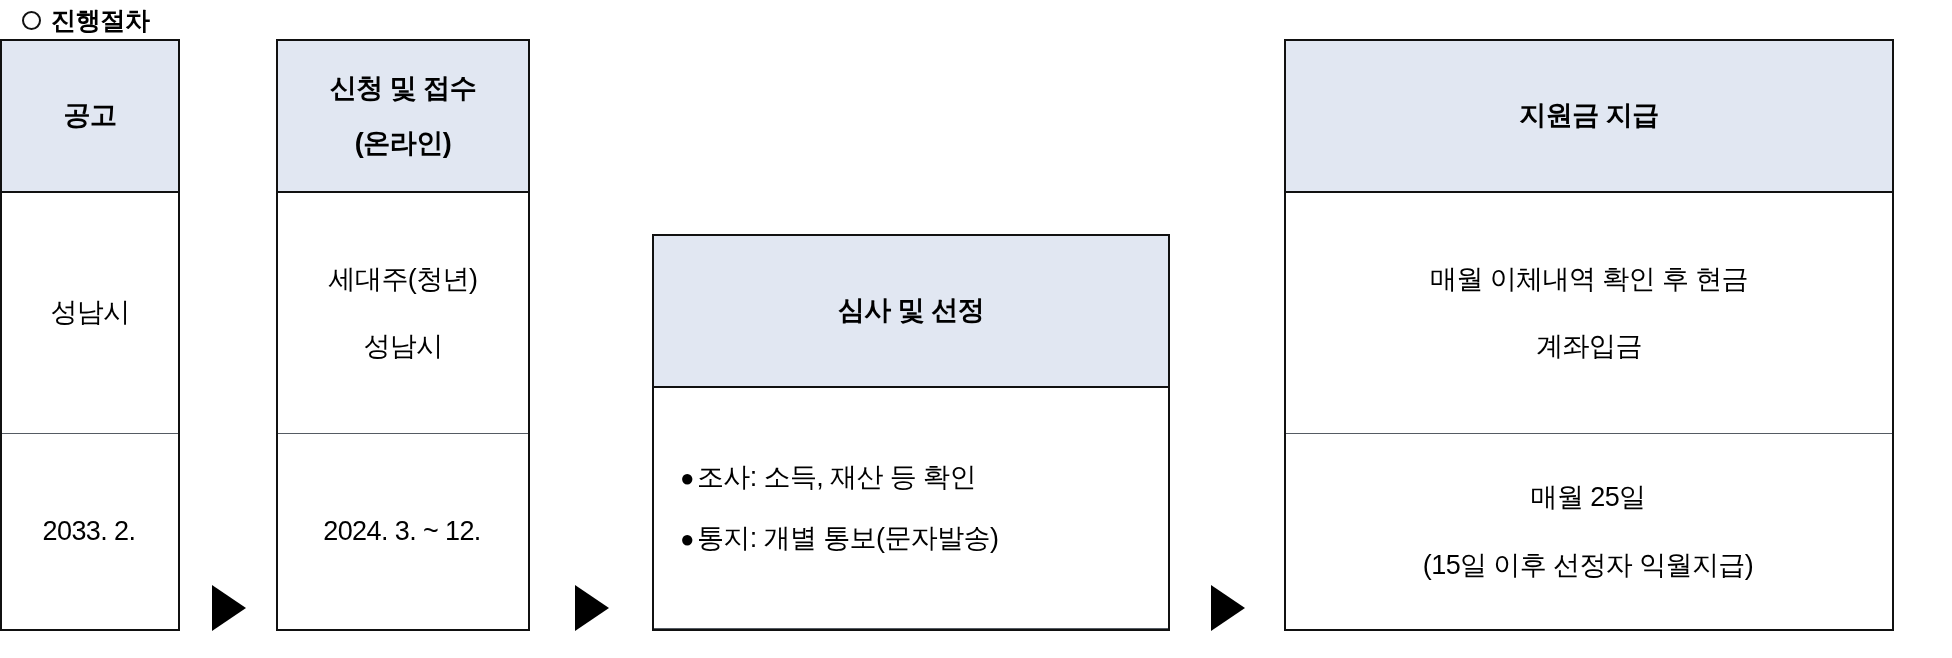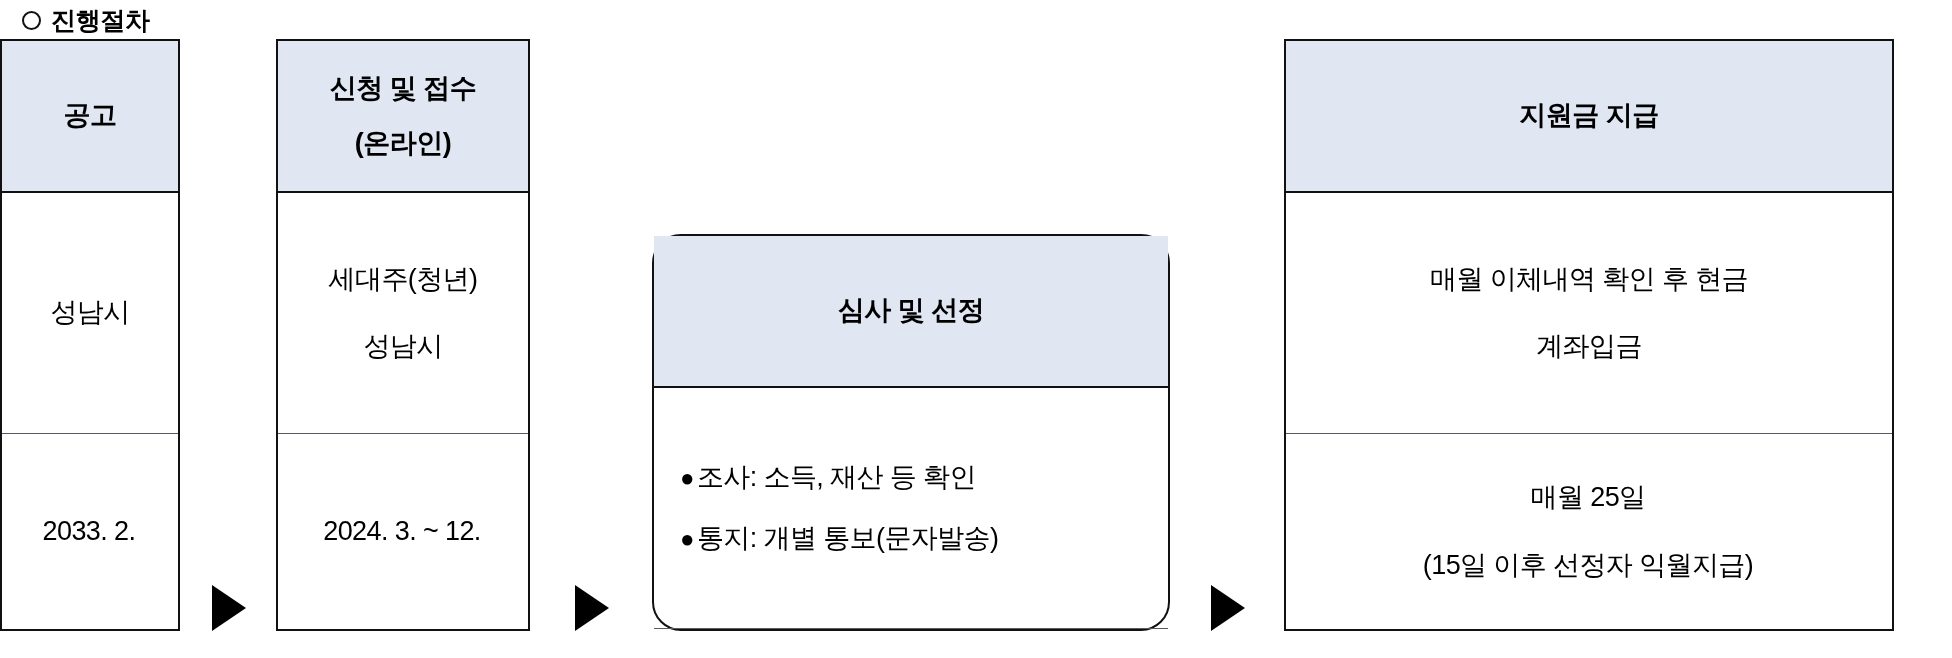--- a/index.html
+++ b/index.html
@@ -61,21 +61,21 @@
     border-left: 2px solid #111111;
     border-right: 2px solid #111111;
     border-top: 2.5px solid #111111;
     border-bottom: 2.5px solid #111111;
     box-sizing: border-box;
     background: #ffffff;
   }
 
   .col.c1 { width: 180px; }
   .col.c2 { width: 254px; }
-  .col.c3 { width: 518px; border-radius: 29px; }
+  .col.c3 { width: 518px; }
   .col.c4 { width: 610px; }
 
   .gap {
     position: relative;
     background: #ffffff;
     display: flex;
     align-items: center;
     justify-content: center;
   }
   .gap.g1 { width: 96px; }

